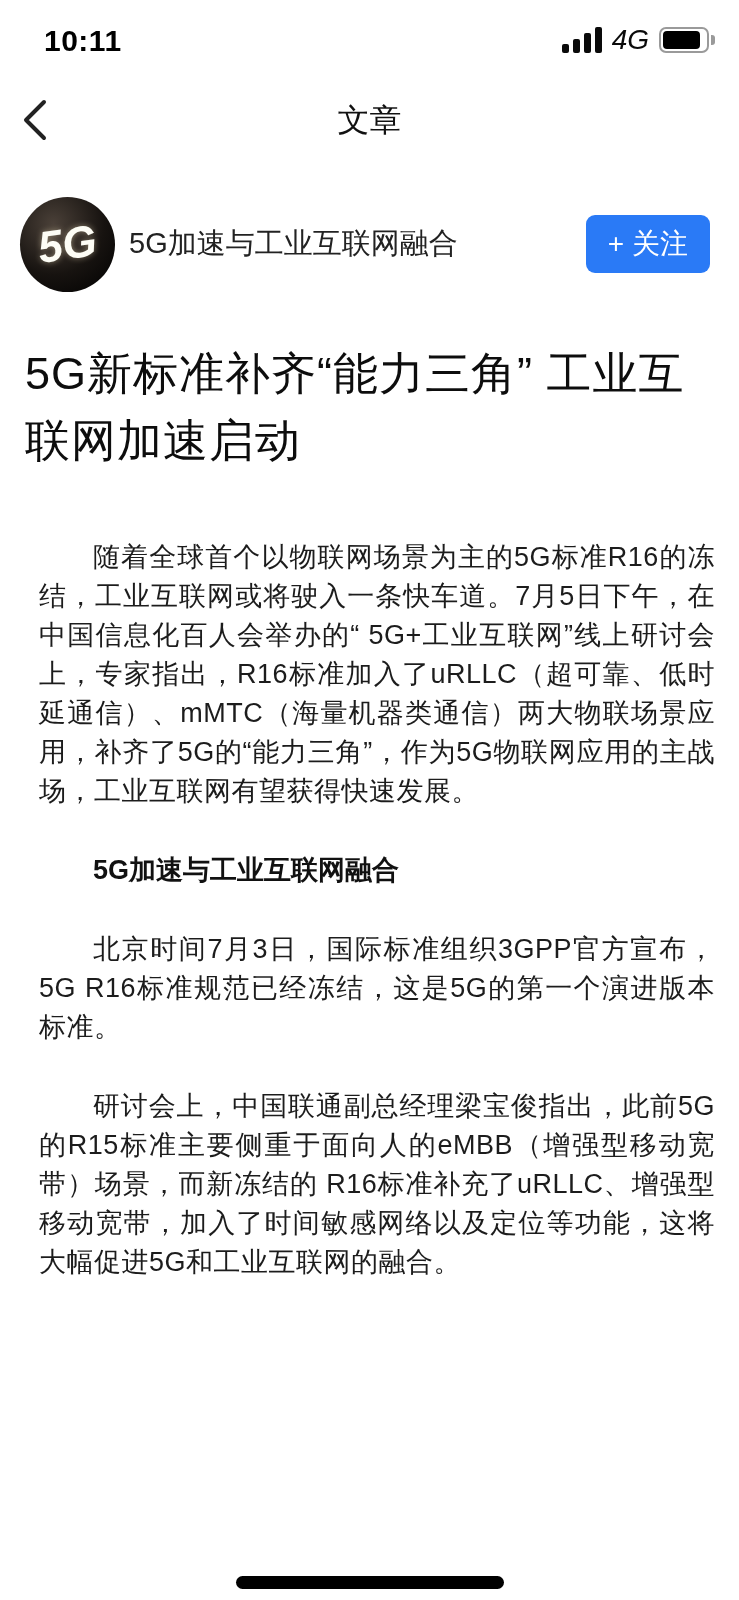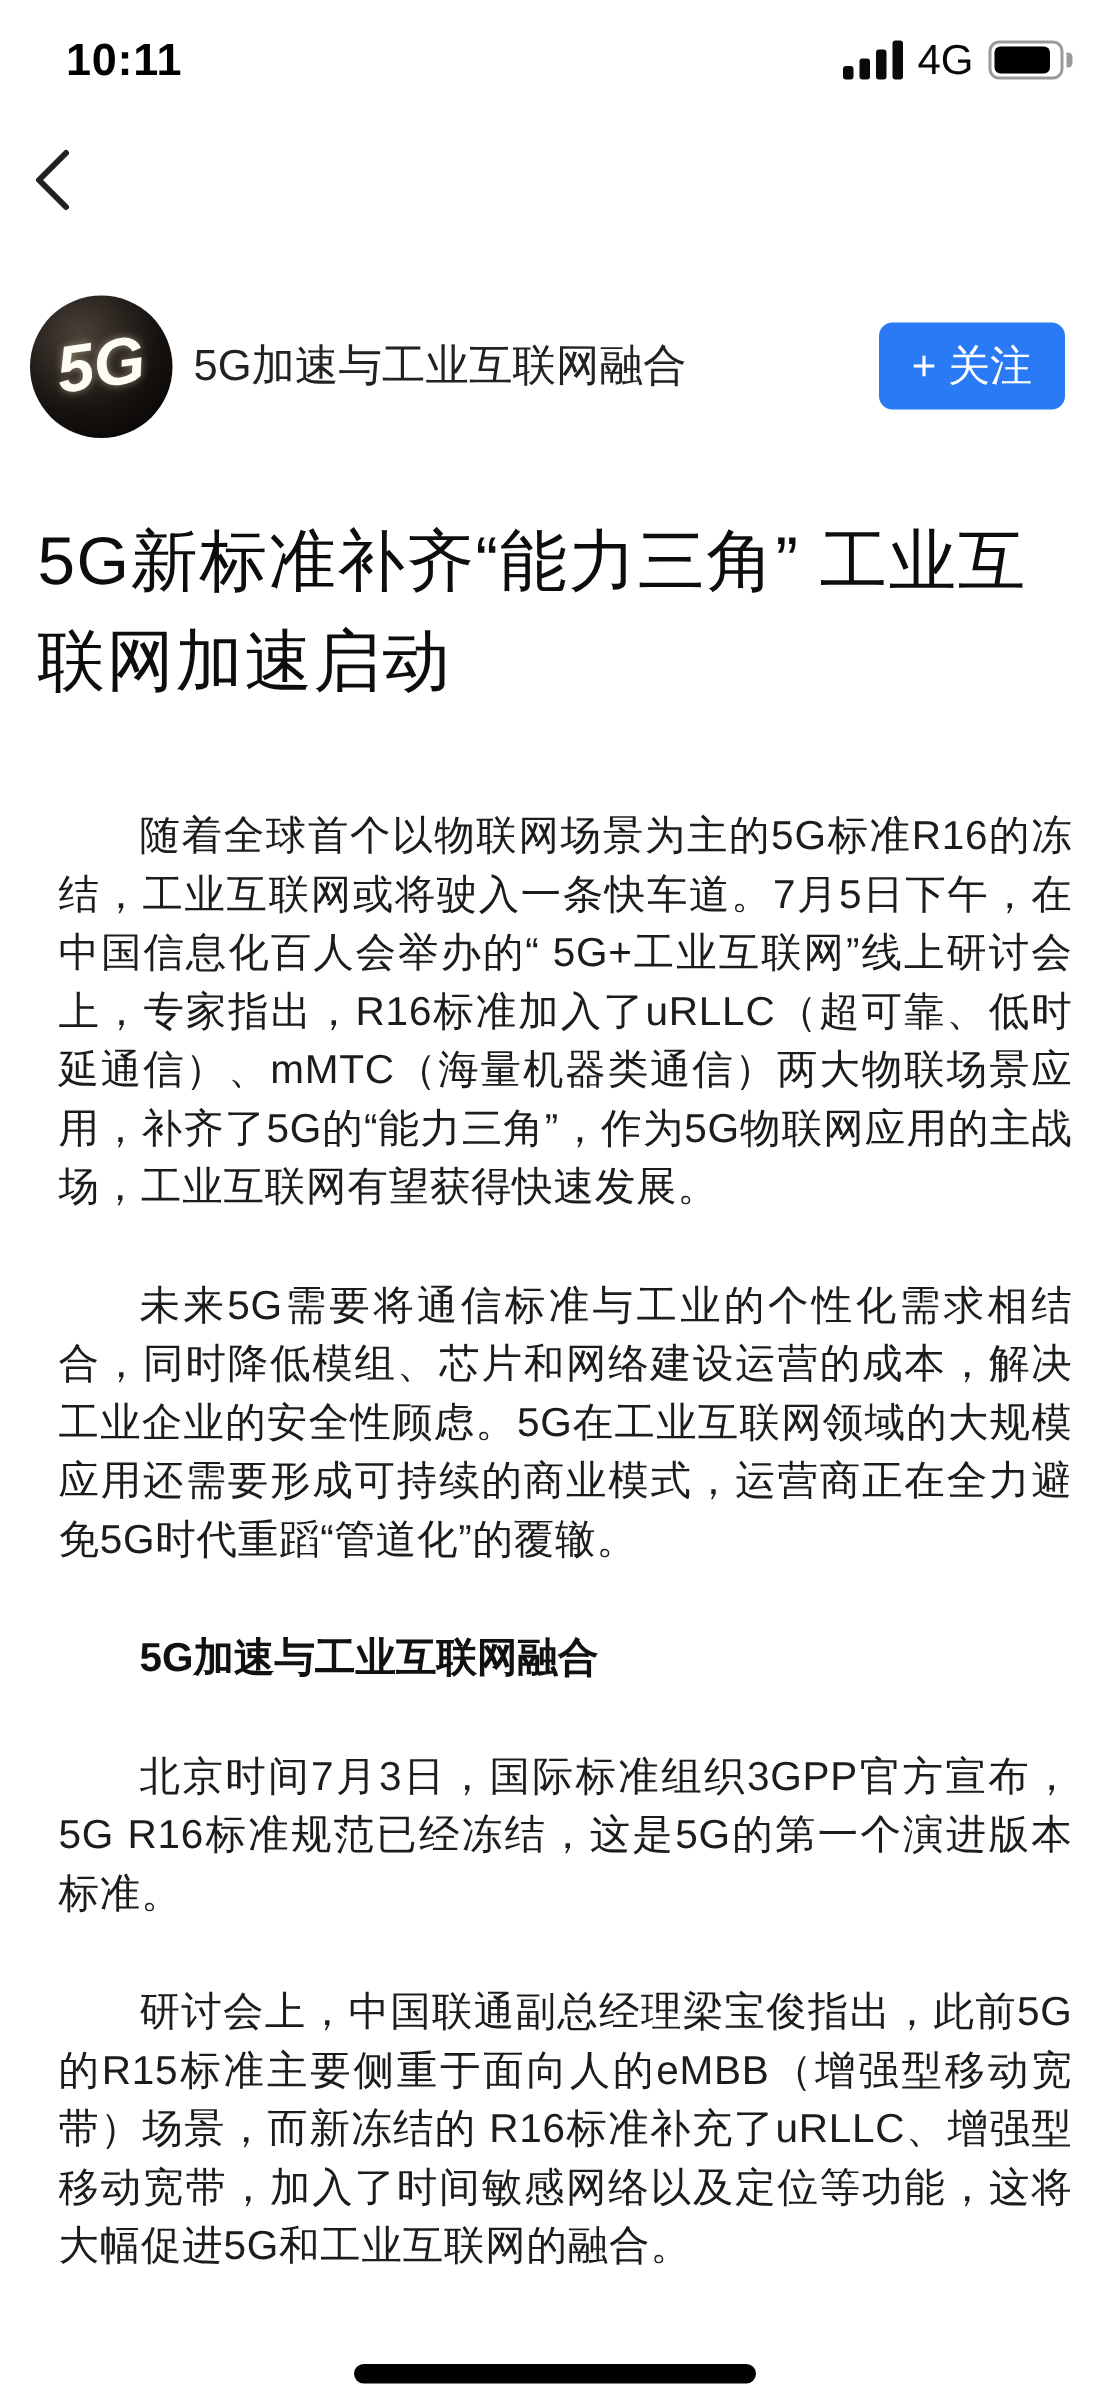--- a/index.html
+++ b/index.html
@@ -35,20 +35,21 @@
   .status-time {
     font-size: 30px;
     font-weight: 700;
     letter-spacing: 0.5px;
     color: #000;
   }
   .status-right {
     display: flex;
     align-items: center;
     gap: 10px;
+    font-style: italic;
   }
   .signal-bars { display: flex; align-items: flex-end; gap: 4px; height: 26px; }
   .signal-bars span { display: block; width: 7px; background: #0a0a0a; border-radius: 2px; }
   .signal-bars .b1 { height: 9px; }
   .signal-bars .b2 { height: 14px; }
   .signal-bars .b3 { height: 20px; }
   .signal-bars .b4 { height: 26px; }
   .network-label { font-size: 28px; color: #0a0a0a; font-weight: 400; }
   .battery { position: relative; width: 50px; height: 26px; }
   .battery .shell {
@@ -204,35 +205,35 @@
     </div>
 
     <div class="nav-bar">
       <button class="back-button">
         <span>
           <svg width="26" height="42" viewBox="0 0 26 42">
             <polyline points="22,3 4,21 22,39" fill="none" stroke="#222" stroke-width="4" stroke-linecap="round" stroke-linejoin="round"></polyline>
           </svg>
         </span>
       </button>
+      <div class="nav-title">文章</div>
     </div>
 
     <div class="author-row">
       <div class="avatar">
         <span class="avatar-text">5G</span>
       </div>
       <div class="author-name">5G加速与工业互联网融合</div>
       <button class="follow-button" style="background: rgb(42, 122, 246);">+ 关注</button>
     </div>
 
     <h1 class="article-title">5G新标准补齐“能力三角” 工业互联网加速启动</h1>
 
     <div class="article-body">
         <p class="body-paragraph">随着全球首个以物联网场景为主的5G标准R16的冻结，工业互联网或将驶入一条快车道。7月5日下午，在中国信息化百人会举办的“ 5G+工业互联网”线上研讨会上，专家指出，R16标准加入了uRLLC（超可靠、低时延通信）、mMTC（海量机器类通信）两大物联场景应用，补齐了5G的“能力三角”，作为5G物联网应用的主战场，工业互联网有望获得快速发展。</p>
-        <p class="body-paragraph">未来5G需要将通信标准与工业的个性化需求相结合，同时降低模组、芯片和网络建设运营的成本，解决工业企业的安全性顾虑。5G在工业互联网领域的大规模应用还需要形成可持续的商业模式，运营商正在全力避免5G时代重蹈“管道化”的覆辙。</p>
         <h2 class="body-subheading">5G加速与工业互联网融合</h2>
         <p class="body-paragraph">北京时间7月3日，国际标准组织3GPP官方宣布，5G R16标准规范已经冻结，这是5G的第一个演进版本标准。</p>
         <p class="body-paragraph">研讨会上，中国联通副总经理梁宝俊指出，此前5G的R15标准主要侧重于面向人的eMBB（增强型移动宽带）场景，而新冻结的 R16标准补充了uRLLC、增强型移动宽带，加入了时间敏感网络以及定位等功能，这将大幅促进5G和工业互联网的融合。</p>
       </div>
 
   </div>
 
   <div class="home-indicator"></div>
 </div>
 

